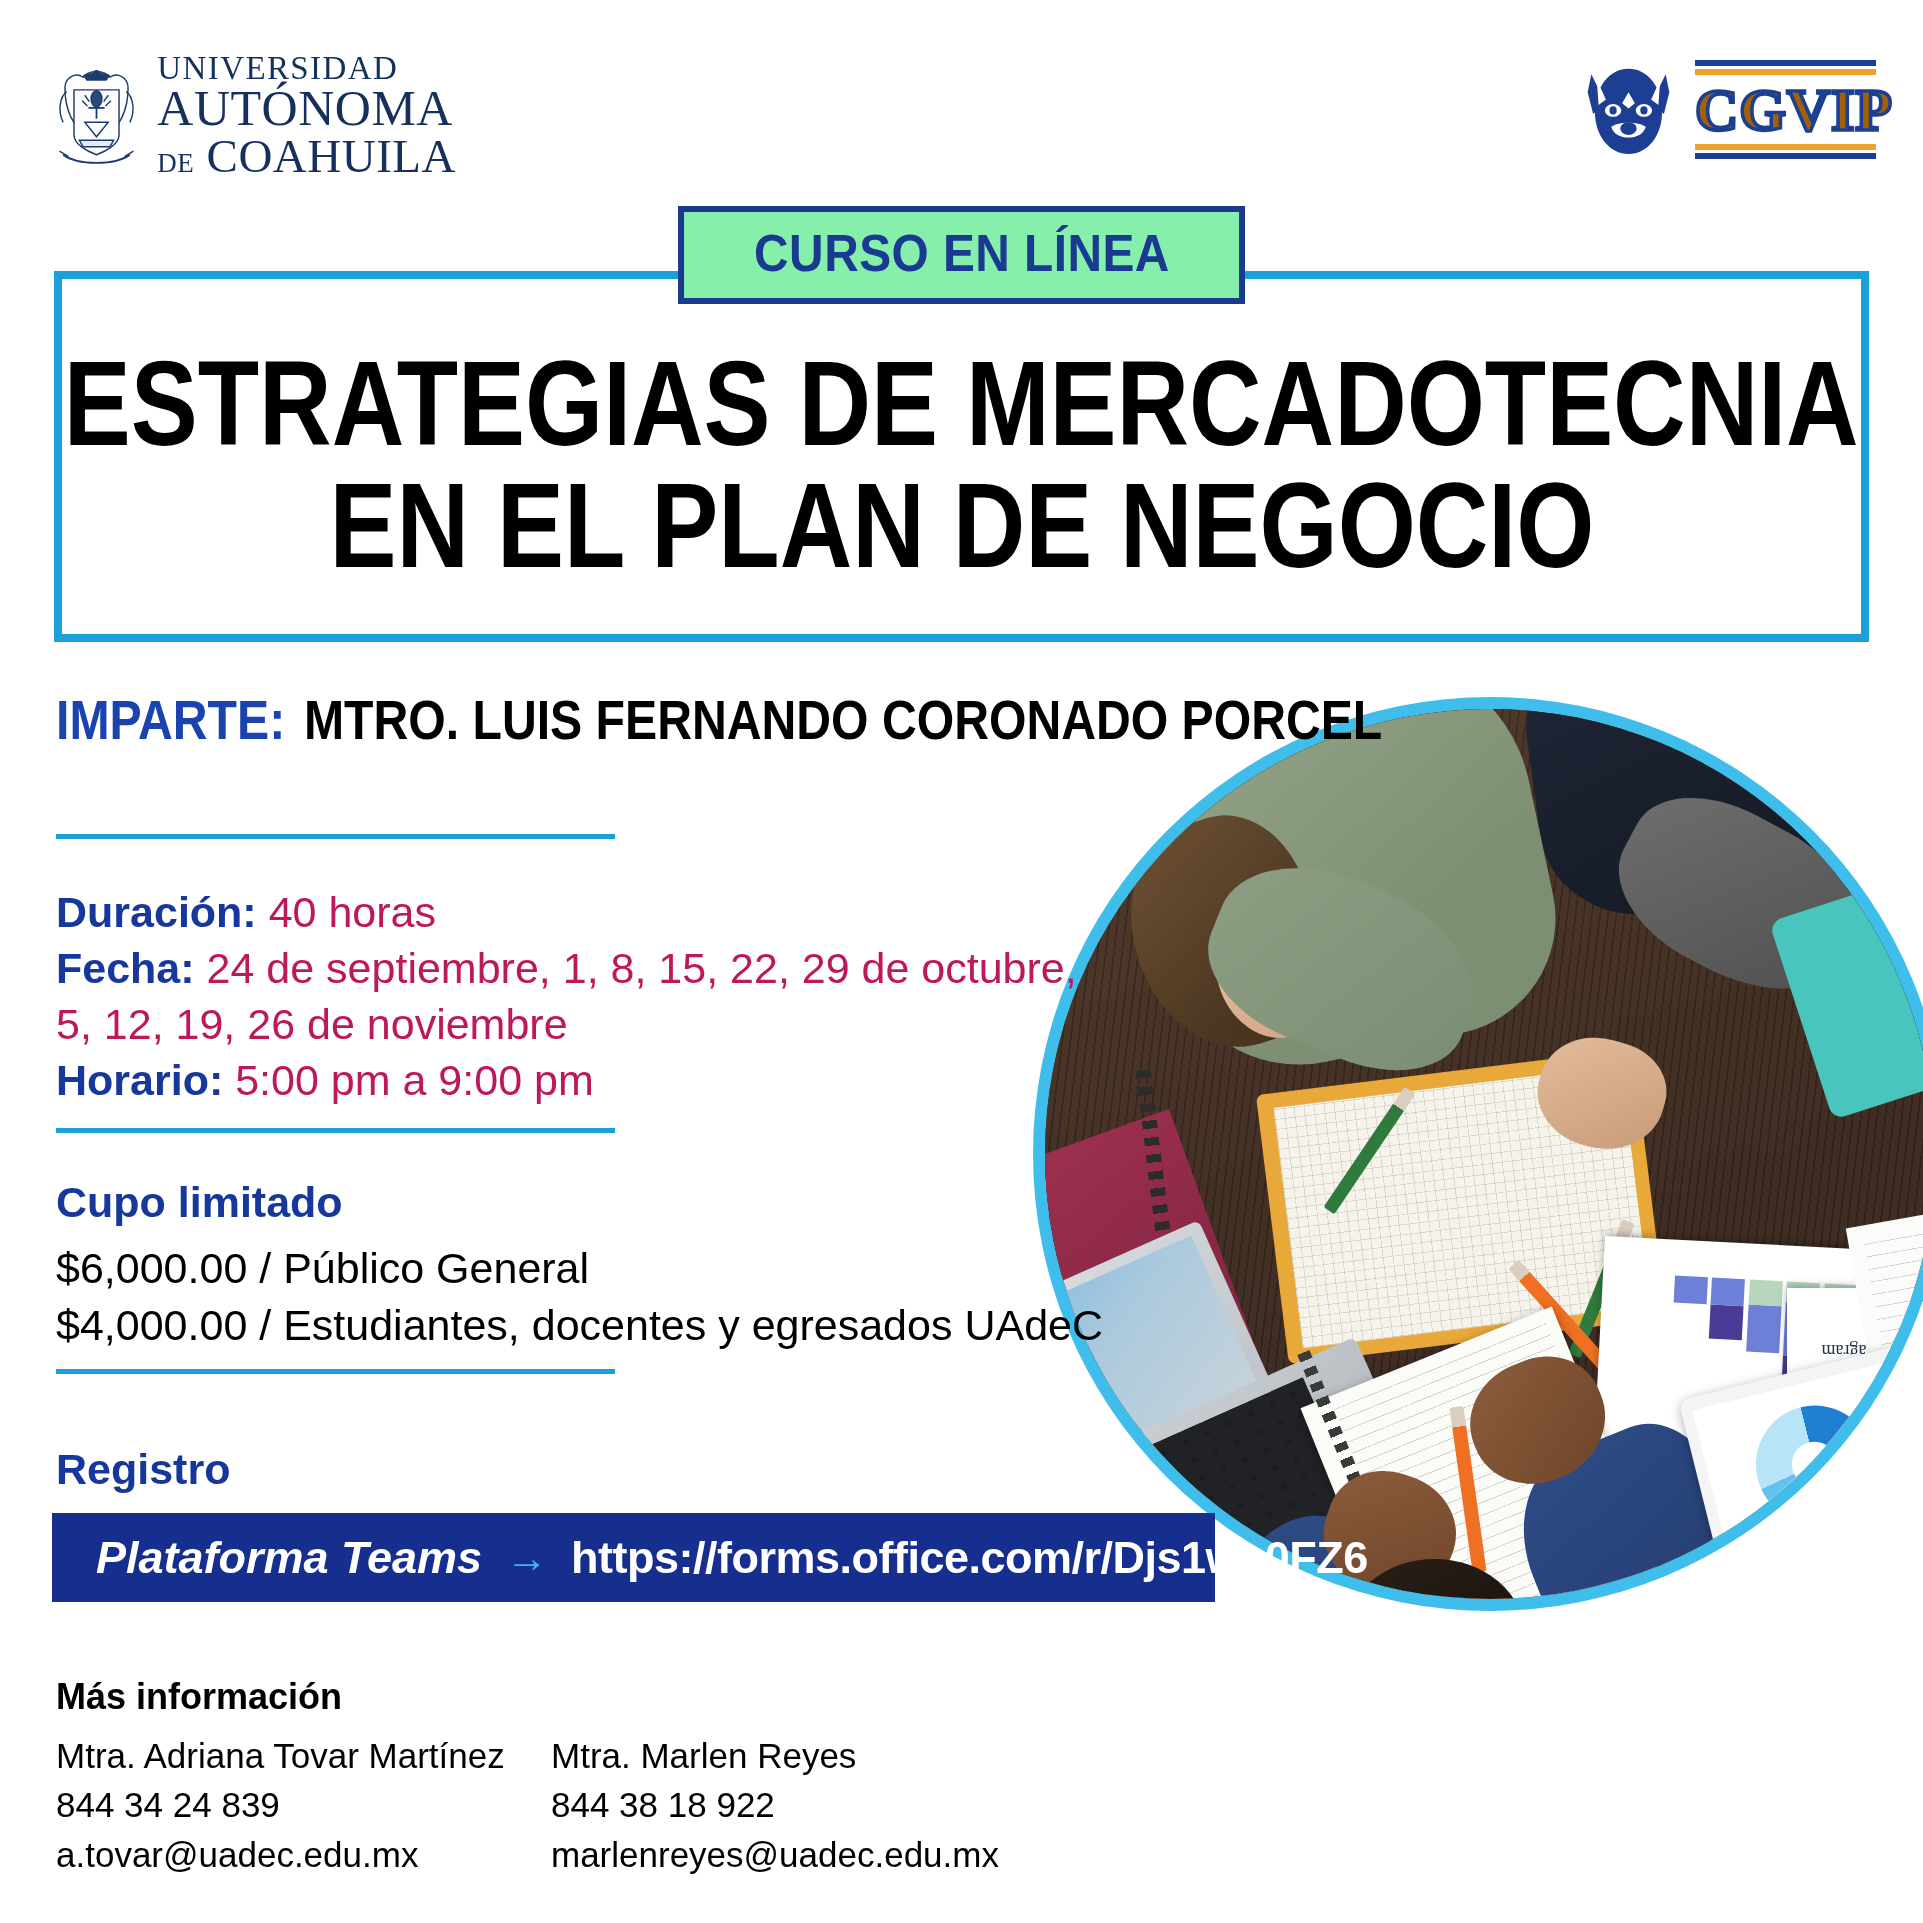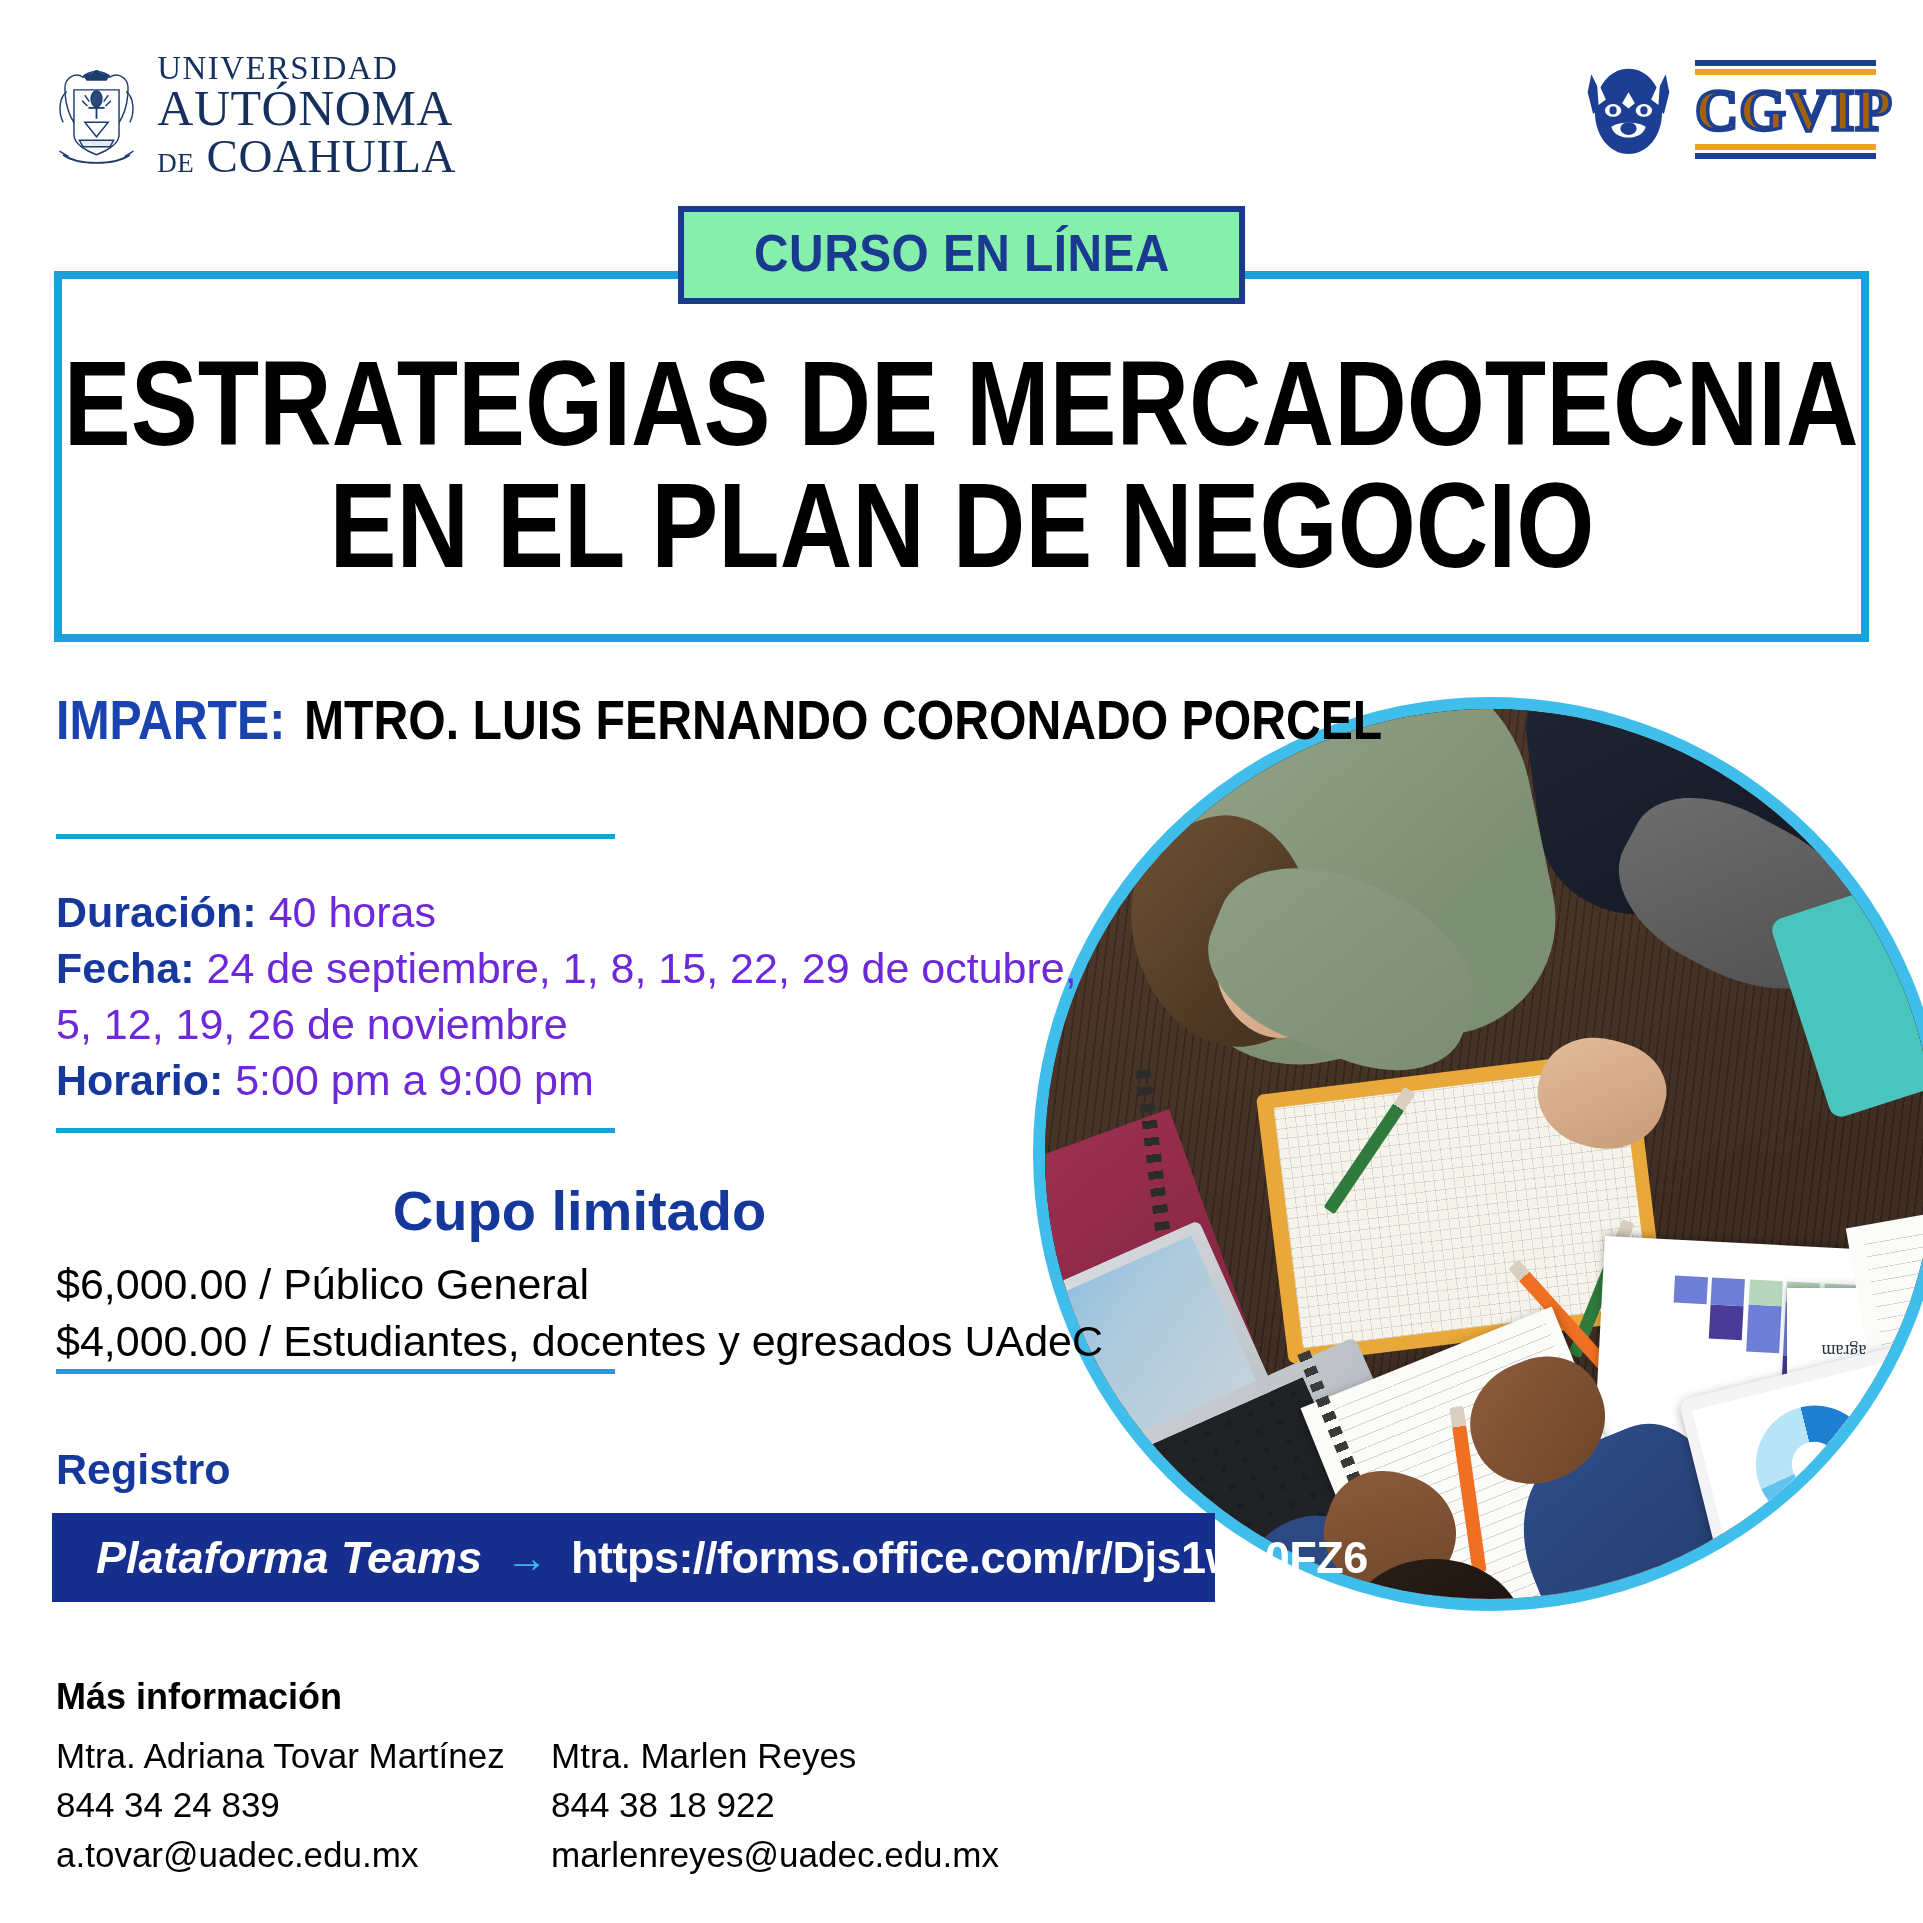--- a/index.html
+++ b/index.html
@@ -101,30 +101,29 @@
 
   
   #detail-block {
     position:absolute; left:56px; top:885px; z-index:6;
   }
   .detail-line {
     font-size:43px; line-height:1.30; white-space:nowrap;
     color:#000000;
   }
   .detail-label { color:#16389c; font-weight:bold; }
-  .detail-value { color:#6d28d9; }
+  .detail-value { color:#be185d; }
 
   
   #price-block {
     position:absolute; left:56px; top:1178px; z-index:6;
   }
   #cupo-limitado {
-    color:#16389c; font-size:56px; font-weight:bold;
+    color:#16389c; font-size:43px; font-weight:bold;
     margin-bottom:12.7px;
-    text-align:center;
   }
   .price-line {
     color:#000000; font-size:43px; line-height:1.33;
     white-space:nowrap;
   }
 
   
   #registro-label {
     position:absolute; left:56px; top:1445px; z-index:6;
     color:#16389c; font-size:43px; font-weight:bold;

